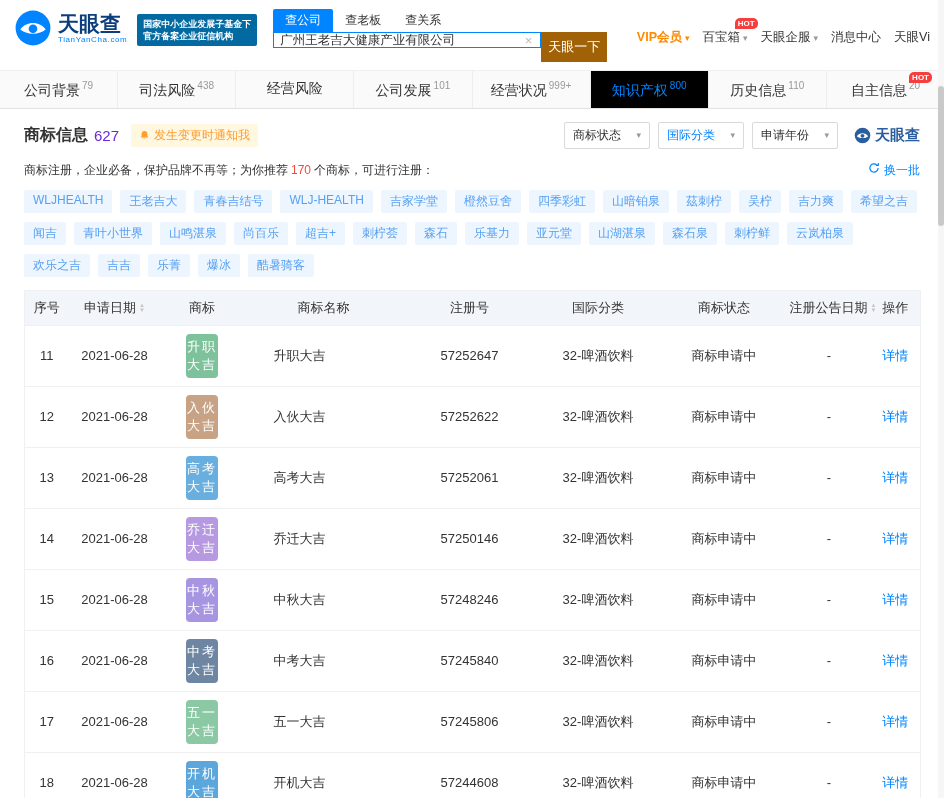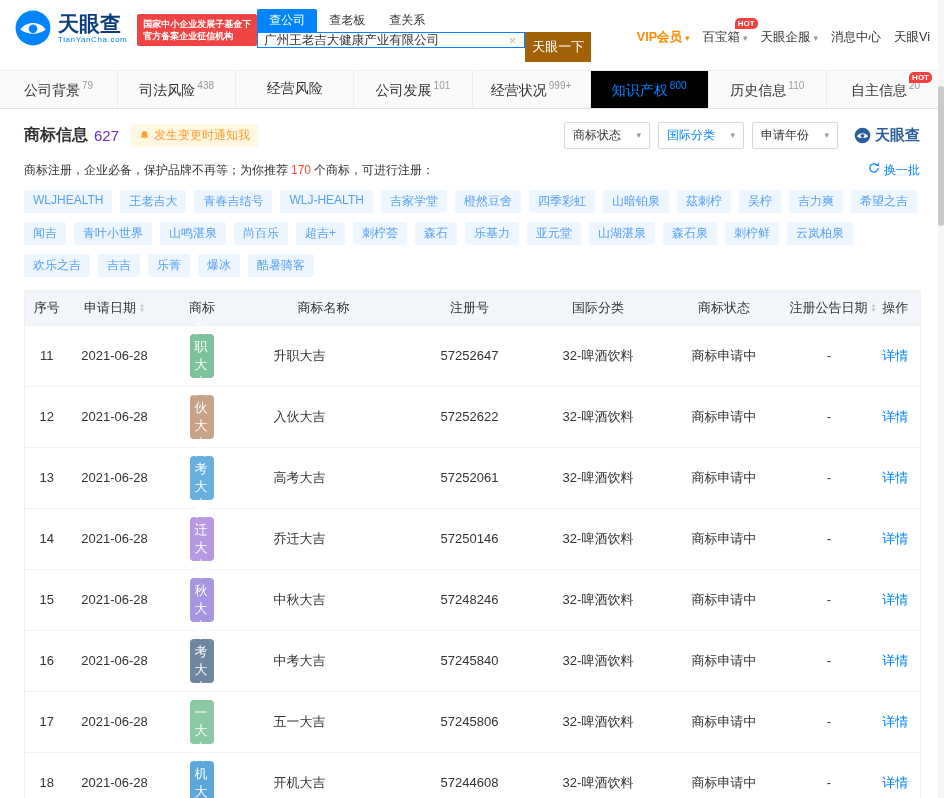--- a/index.html
+++ b/index.html
@@ -4,23 +4,23 @@
 <style>
   * { box-sizing: border-box; margin: 0; padding: 0; }
   html,body { width: 944px; height: 798px; overflow: hidden; background: #fff;
     font-family: "Liberation Sans", "DejaVu Sans", sans-serif; color: #333; }
 
   
   .site-header { display: flex; align-items: flex-start; padding: 9px 14px 8px; position: relative; }
   .logo-wrap { display: flex; align-items: center; gap: 6px; cursor: pointer; }
   .logo-text .brand { font-size: 21px; font-weight: bold; color: #0c3e7d; line-height: 22px; }
   .logo-text .brand-sub { font-size: 8px; color: #0084ff; letter-spacing: .6px; }
-  .gov-badge { background: #ef4444; color: #fff; font-size: 9px; font-weight: bold;
+  .gov-badge { background: #0369a1; color: #fff; font-size: 9px; font-weight: bold;
     line-height: 12px; padding: 4px 6px; margin-left: 10px; margin-top: 5px; border-radius: 2px; }
-  .search-area { margin-left: 0; }
+  .search-area { margin-left: 16px; }
   .search-tabs { display: flex; font-size: 12px; }
   .stab { padding: 3px 12px; cursor: pointer; color: #333; }
   .stab.active { background: #0084ff; color: #fff; border-radius: 2px 2px 0 0; }
   .search-row { display: flex; }
   .search-box { width: 268px; height: 16px; border: 1px solid #0084ff; background: #fff;
     display: flex; align-items: center; }
   .search-box input { border: none; outline: none; flex: 1; font-size: 12.5px; padding: 0 6px; color: #333; min-width: 0; }
   .clear-x { color: #b9b9b9; padding: 0 8px; font-size: 13px; cursor: pointer; }
   .search-btn { width: 66px; height: 30px; background: #a16207; color: #fff; border: none;
     font-size: 13px; cursor: pointer; font-family: inherit; }
@@ -72,21 +72,21 @@
   
   .tm-table { width: 100%; border-collapse: collapse; margin-top: 13px; border: 1px solid #f0f0f0;
     table-layout: fixed; }
   .tm-table thead th { background: #f2f6fa; font-size: 13px; font-weight: normal; color: #333;
     padding: 8px 2px; text-align: center; white-space: nowrap; }
   .sort { display: inline-flex; flex-direction: column; vertical-align: middle; margin-left: 3px;
     line-height: 5px; font-size: 6px; color: #c5c5c5; cursor: pointer; }
   .tm-table tbody td { border-top: 1px solid #f0f0f0; font-size: 13px; text-align: center;
     height: 61px; padding: 4px 2px; }
   .cell-name { text-align: left !important; padding-left: 30px !important; }
-  .tile { width: 24px; height: 44px; border-radius: 4px; color: #fff; display: flex;
+  .tile { width: 32px; height: 44px; border-radius: 4px; color: #fff; display: flex;
     flex-direction: column; align-items: center; justify-content: center; font-size: 13px;
     line-height: 18px; margin: 0 auto; letter-spacing: 2px; }
   .tile span { display: block; }
   .op-link { color: #0084ff; cursor: pointer; }
 
   
   .scrollbar { position: fixed; top: 0; right: 0; width: 6px; height: 798px; background: #f6f6f6; }
   .scrollbar .thumb { position: absolute; top: 86px; right: 0; width: 6px; height: 140px;
     background: #c9c9c9; border-radius: 3px; }
 </style>

